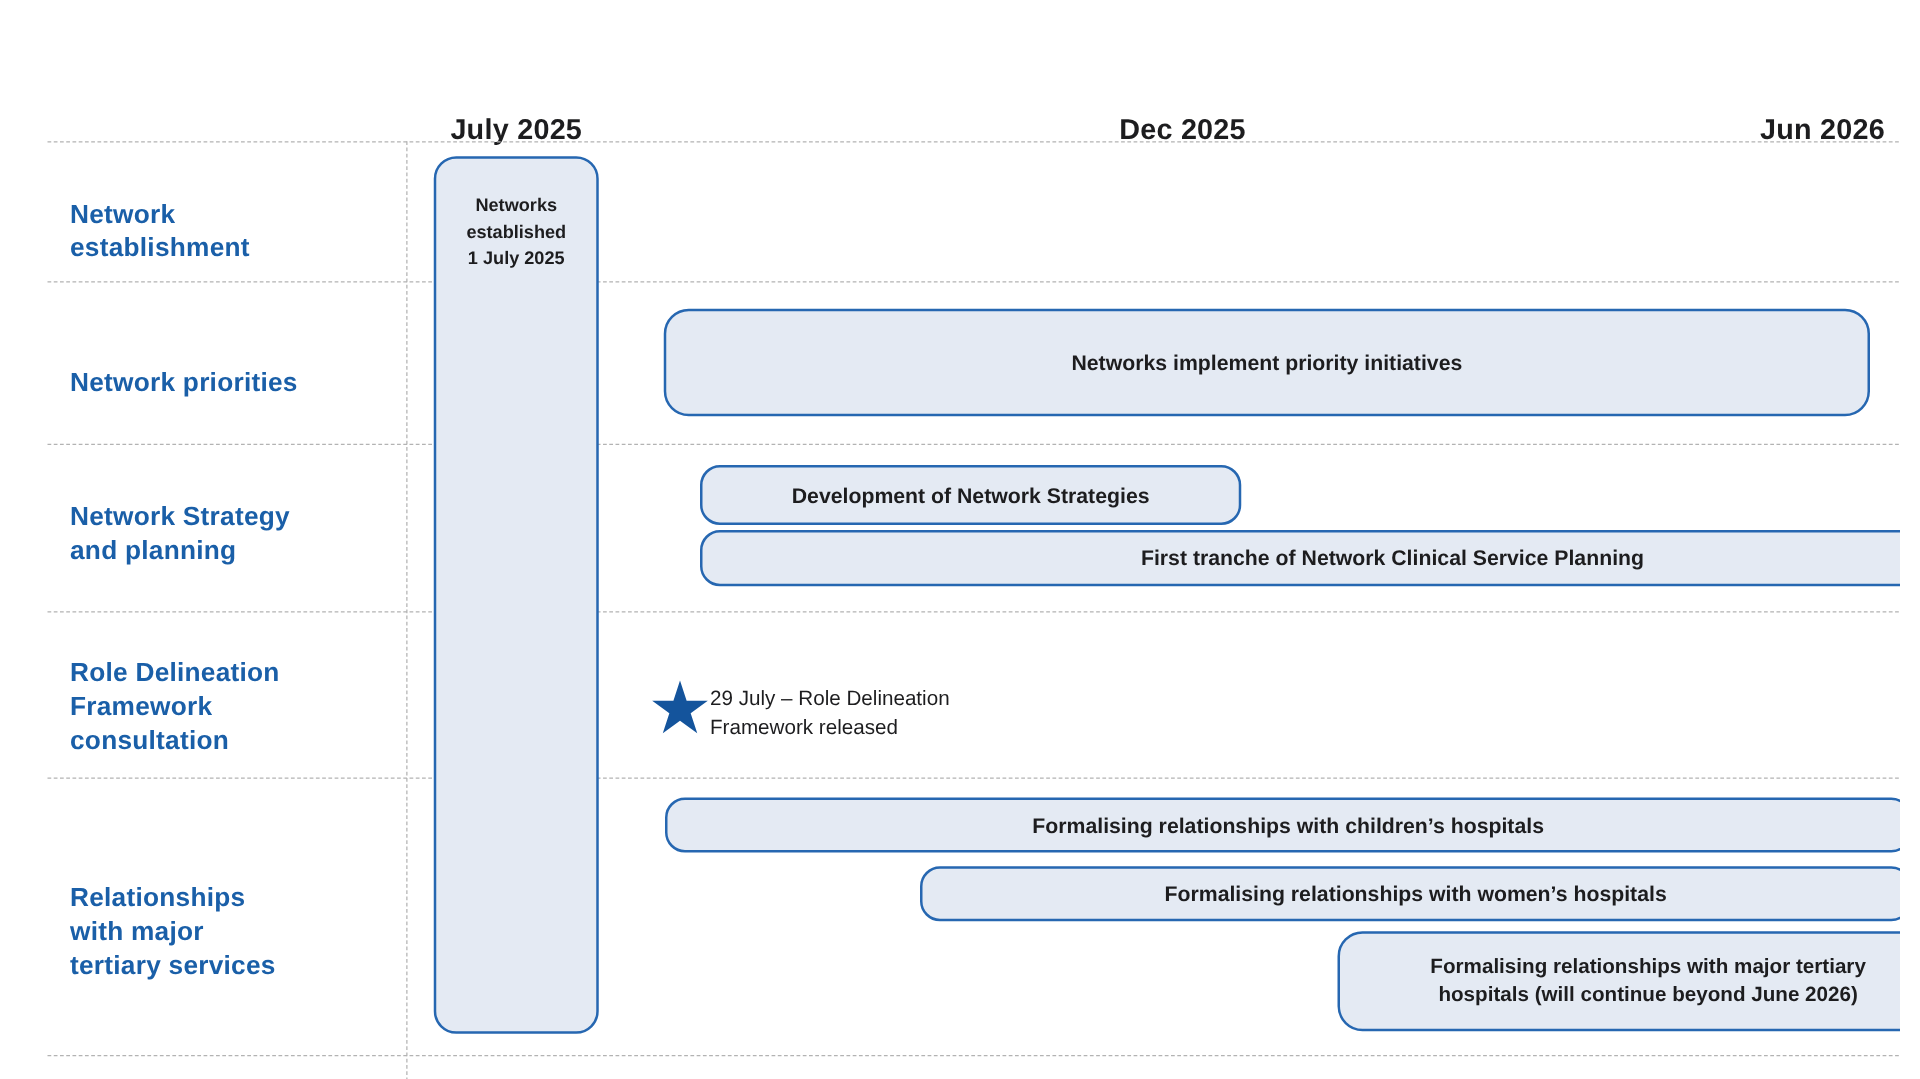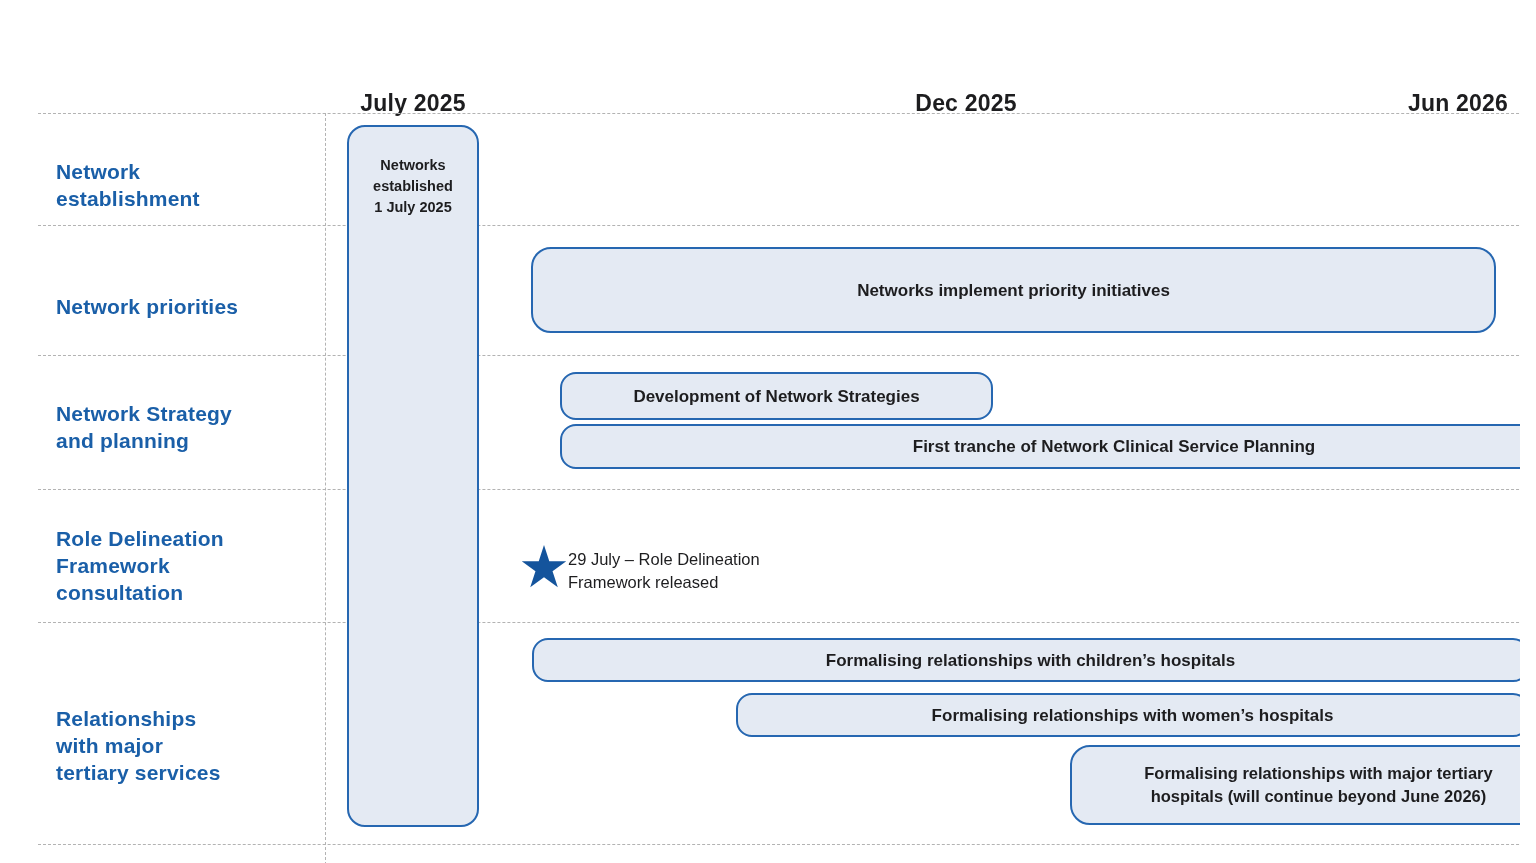--- a/index.html
+++ b/index.html
@@ -24,21 +24,21 @@
     position:absolute;
     top:42px;
     transform:translateX(-50%);
     font-size:23px;
     font-weight:600;
     color:var(--text-dark);
     letter-spacing:.2px;
     white-space:nowrap;
   }
   .ax-july{left:381px;}
-  .ax-dec{left:914px;margin-left:20px;}
+  .ax-dec{left:914px;}
   .ax-jun{left:1426px;}
 
   .hline{
     position:absolute;left:6px;width:1526px;height:0;
     border-top:1px dashed var(--grid-line);
   }
   .hl1{top:81px;}.hl2{top:193px;}.hl3{top:323px;}
   .hl4{top:457px;}.hl5{top:590px;}.hl6{top:812px;}
   .vline{
     position:absolute;top:81px;left:293px;width:0;height:757px;

